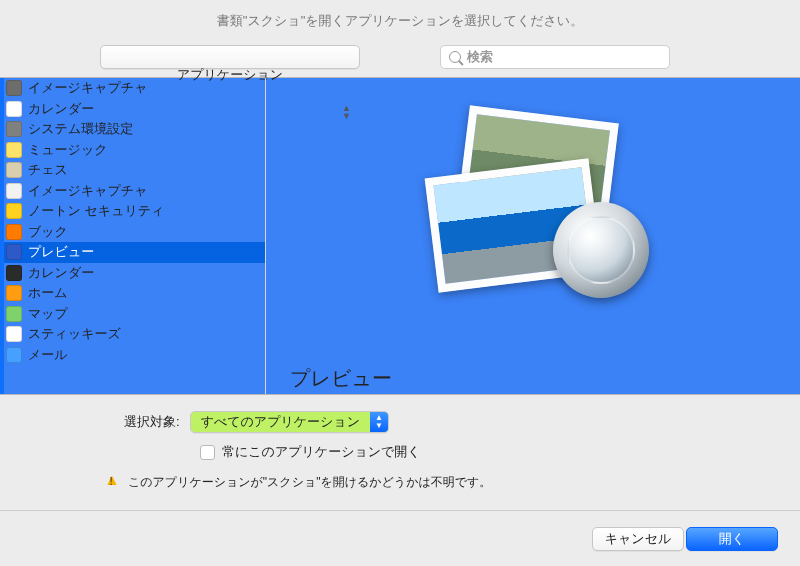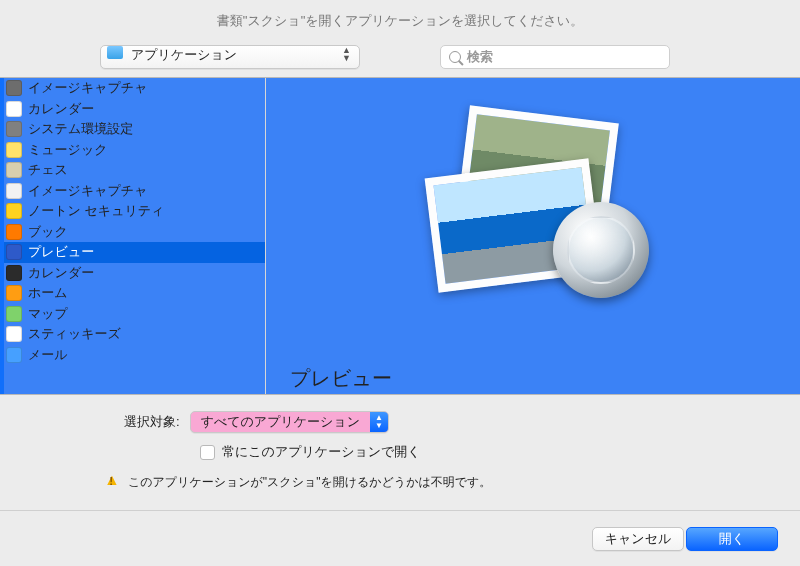--- a/index.html
+++ b/index.html
@@ -27,29 +27,31 @@
     display: flex;
     align-items: center;
     padding: 0 10px 6px 10px;
     gap: 80px;
     border-bottom: 1px solid #b8b8b8;
   }
   .tb-left { flex: 1; display:flex; justify-content:flex-end; }
   .tb-right { flex: 1; display:flex; justify-content:flex-start; }
   .path-popup {
     display: inline-flex;
+    align-items: center;
     background: linear-gradient(#fff,#f3f3f3);
     border: 1px solid #c9c9c9;
     border-radius: 5px;
     height: 24px;
     min-width: 260px;
     padding: 0 6px;
     font-size: 13px;
-    gap: 8px;
+    gap: 20px;
     box-shadow: 0 1px 0 rgba(0,0,0,0.05);
+    flex-direction: column;
   }
   .path-popup .folder-ico {
     width: 16px; height: 13px; border-radius: 2px;
     background: linear-gradient(#7ac7ff,#3aa3e8);
     position: relative;
   }
   .path-popup .arrows {
     margin-left: auto;
     font-size: 9px; line-height: 8px; color: #555;
     display:flex; flex-direction:column; padding: 0 2px;
@@ -150,21 +152,21 @@
     padding: 12px 11px 0 20px;
     height: 110px;
   }
   .row { display:flex; align-items:center; height: 30px; }
   .row.label-row { gap: 10px; padding-left: 104px; }
   .row.check-row { padding-left: 180px; gap: 7px; }
   .row.warn-row { padding-left: 84px; gap: 8px; font-size: 12px; }
   .lbl { font-size: 13px; }
   .select-popup {
     display:inline-flex; align-items:center;
-    background:#f9a8d4; border:1px solid #c9c9c9; border-radius:5px;
+    background:#bef264; border:1px solid #c9c9c9; border-radius:5px;
     height: 22px; font-size:13px; padding: 0 0 0 10px;
     box-shadow: 0 1px 0 rgba(0,0,0,0.05);
   }
   .select-popup .stepper {
     width: 18px; height: 20px; margin-left: 10px;
     background: linear-gradient(#3e97ff,#0a64ff);
     border-radius: 0 4px 4px 0;
     color:#fff; font-size:8px; line-height:8px;
     display:flex; flex-direction:column; align-items:center; justify-content:center;
   }

